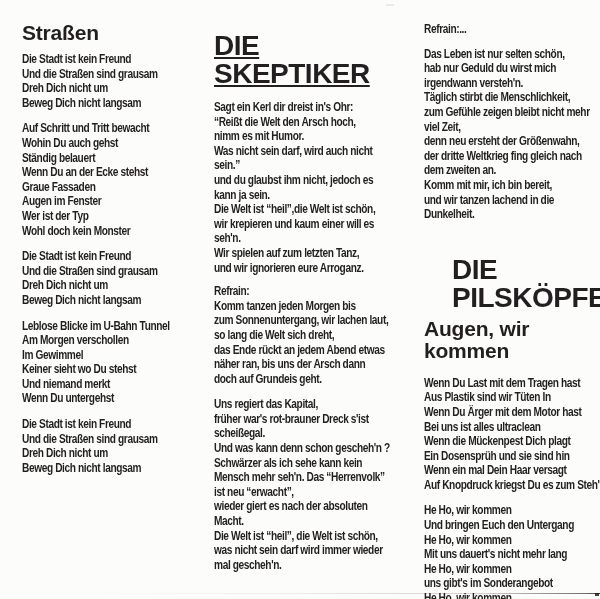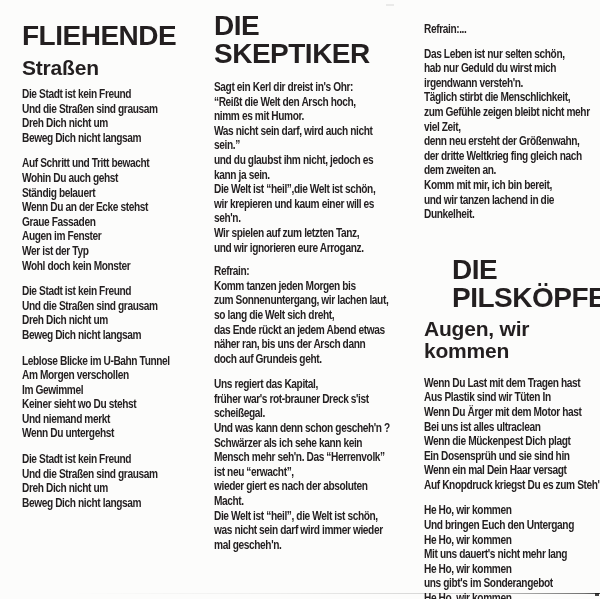--- a/index.html
+++ b/index.html
@@ -53,21 +53,21 @@
     white-space:nowrap;
     color:var(--ink);
   }
 
   
   #col1 > :nth-child(1){margin-top:22px;}
   #col1 > :nth-child(2){margin-top:7px;}
   #col1 > :nth-child(3){margin-top:8px;}
   #col1 > .stanza + .stanza{margin-top:11px;}
 
-  #col2 > :nth-child(1){margin-top:12px;}
+  #col2 > :nth-child(1){margin-top:32px;text-decoration:underline;}
   #col2 > :nth-child(2){margin-top:12px;}
   #col2 > :nth-child(3){margin-top:9px;}
   #col2 > :nth-child(4){margin-top:11px;}
   #col2 > :nth-child(5){margin-top:14px;}
 
   #col3 > :nth-child(1){margin-top:22px;}
   #col3 > :nth-child(2){margin-top:10px;}
   #col3 > :nth-child(3){margin-top:34px;margin-left:28px;}
   #col3 > :nth-child(4){margin-top:6px;}
   #col3 > :nth-child(5){margin-top:14px;}
@@ -95,21 +95,20 @@
     left:386px;top:4px;width:8px;height:2px;
     background:rgba(0,0,0,0.07);
   }
 </style>
 </head>
 <body>
 
 <div class="page">
   <div class="col" id="col1">
       <h1 class="band">
-        <div>FLIEHENDE</div>
       </h1>
       <h2 class="song">Straßen</h2>
       <div class="stanza">
         <div class="line">Die Stadt ist kein Freund</div>
         <div class="line">Und die Straßen sind grausam</div>
         <div class="line">Dreh Dich nicht um</div>
         <div class="line">Beweg Dich nicht langsam</div>
       </div>
       <div class="stanza">
         <div class="line">Auf Schritt und Tritt bewacht</div>

